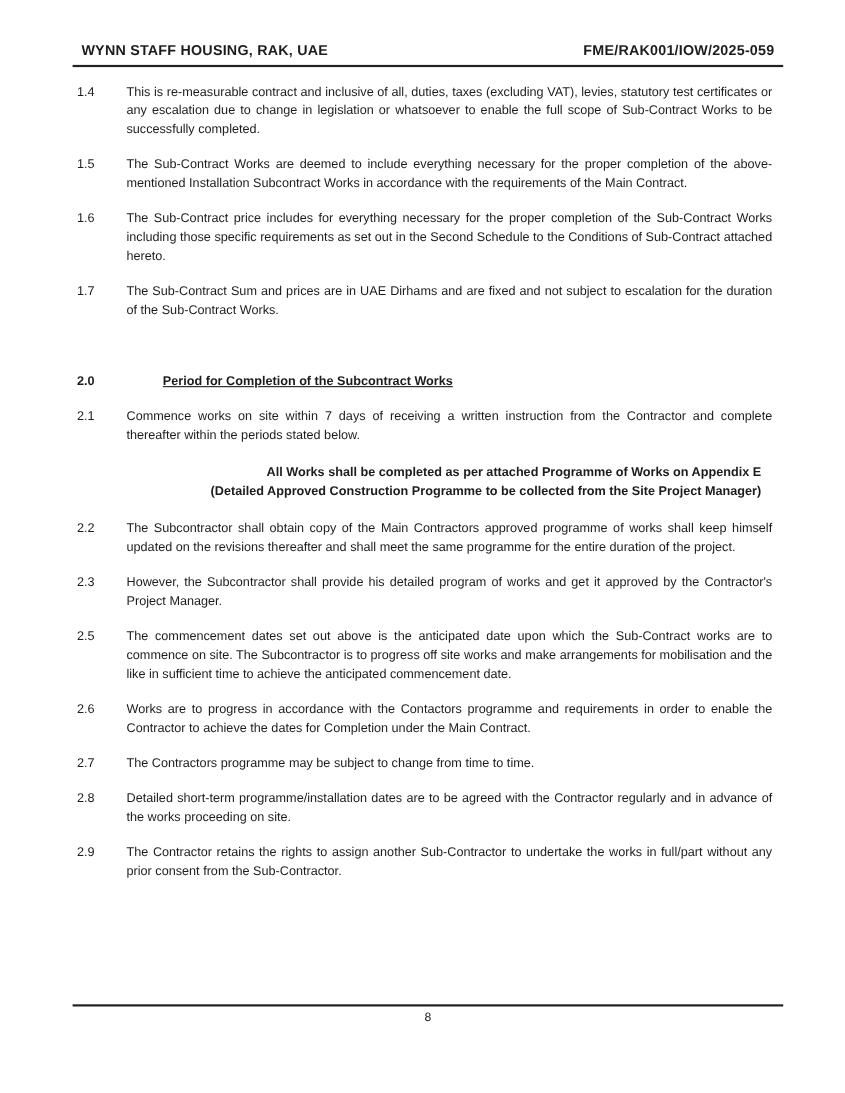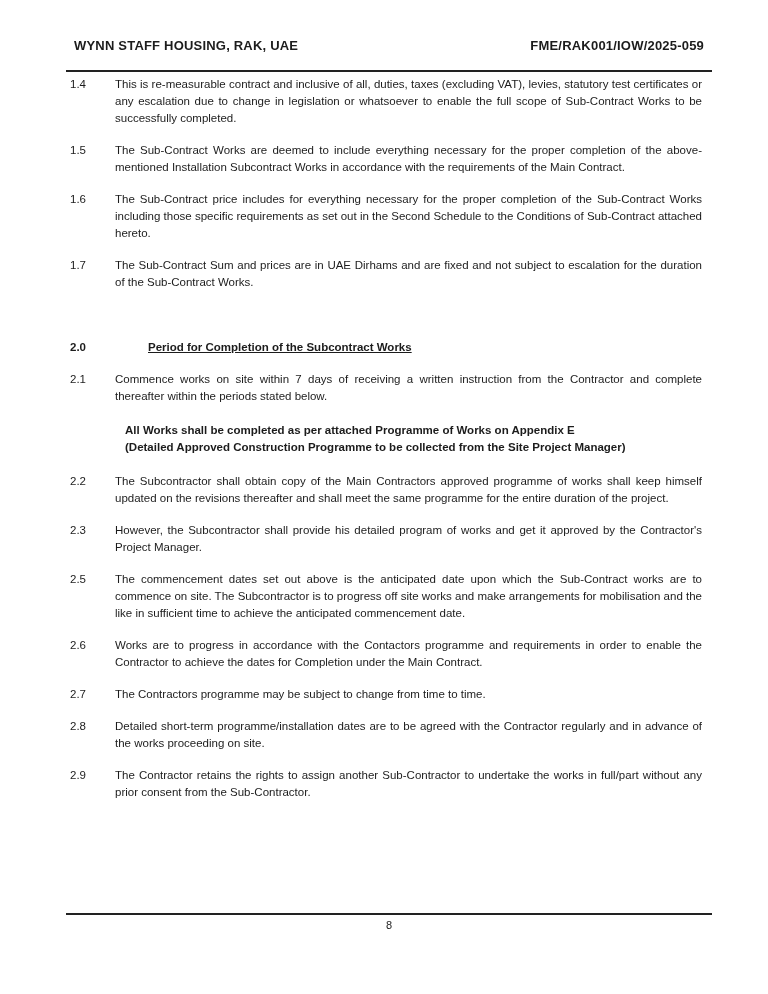--- a/index.html
+++ b/index.html
@@ -25,21 +25,21 @@
     left: 66px;
     right: 56px;
     top: 38px;
     display: flex;
     justify-content: space-between;
     align-items: flex-end;
     font-weight: bold;
     font-size: 13px;
     letter-spacing: 0.2px;
     border-bottom: 2px solid #222222;
-    padding: 0 8px 17px 8px;
+    padding: 0 8px 6px 8px;
   }
   
   .doc-body {
     position: absolute;
     left: 70px;
     right: 66px;
     top: 76px;
   }
   .clause {
     display: flex;
@@ -62,21 +62,21 @@
   .clause.heading .body {
     text-decoration: underline;
     text-align: left;
     padding-left: 33px;
   }
   .callout {
     margin: 0 0 15px 45px;
     font-size: 11.5px;
     line-height: 17px;
     font-weight: bold;
-    text-align: left;
+    text-align: right;
     padding: 2px 10px;
   }
   
   .doc-footer {
     position: absolute;
     left: 66px;
     right: 56px;
     top: 913px;
     border-top: 2px solid #222222;
     text-align: center;

